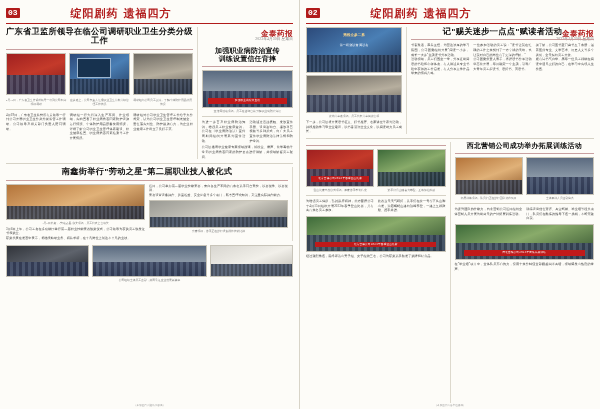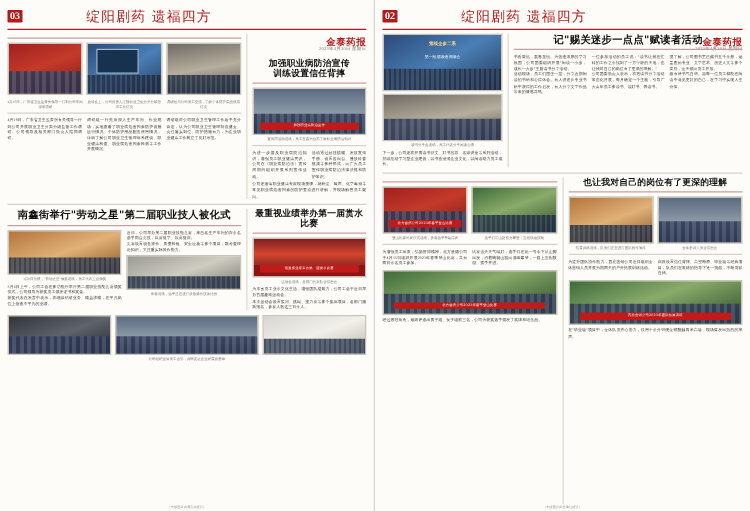--- a/index.html
+++ b/index.html
@@ -28,24 +28,24 @@
   .masthead{
     display:flex;align-items:center;justify-content:space-between;
     border-bottom:1.2px solid #b11b1b;
     padding-bottom:2px;margin-bottom:3px;
     height:16px;
   }
   .mast-left{display:flex;align-items:center;gap:3px;}
   .pageno{
     background:#b11b1b;color:#fff;font-size:8px;font-weight:bold;
     padding:0 2px;line-height:10px;border-radius:1px;
-    font-family:Liberation Serif, serif;
+    font-family:Liberation Mono, monospace;
   }
   .mast-title{
-    font-size:11px;font-weight:normal;color:#b11b1b;letter-spacing:1px;
+    font-size:11px;font-weight:bold;color:#b11b1b;letter-spacing:1px;
     font-family:"DejaVu Serif",serif;
     padding-left:48px;
   }
   .mast-right{
     display:flex;flex-direction:column;align-items:flex-end;line-height:1;
   }
   .mast-paper{
     font-size:7.5px;color:#b11b1b;font-weight:bold;letter-spacing:.5px;margin-top:46px;
   }
   .mast-date{font-size:3.6px;color:#777;margin-top:1px;letter-spacing:.2px;}
@@ -119,20 +119,21 @@
         <span class="mast-title">绽阳剧药  遗福四方</span>
       </div>
       <div class="mast-right">
         <span class="mast-paper">金泰药报</span>
         <span class="mast-date">2023年4月30日 星期日</span>
       </div>
     </div>
 
     <div style="display:flex;gap:4px;">
       <div style="flex:2.05;min-width:0;">
+        <div class="headline h-main">广东省卫监所领导在临公司调研职业卫生分类分级工作</div>
         <div class="rule-red"></div>
         <div class="imgrow" style="margin-bottom:2px;">
           <div class="photo ph-red" style="height:40px;">
             <div class="figs"></div>
           </div>
           <div class="photo ph-blue" style="height:40px;">
             <div class="screen"></div>
             <div class="figs2"></div>
           </div>
           <div class="photo ph-indoor" style="height:40px;">
@@ -193,31 +194,20 @@
             <div class="photo ph-gray" style="height:26px;margin-top:2px;">
               <div class="figs2"></div>
             </div>
             <div class="cap">竞赛现场，选手正在进行设备操作技能比拼</div>
           </div>
         </div>
       </div>
 
       <div class="vsep"></div>
 
-      <div style="flex:1;min-width:0;">
-        <div class="headline h-sub">最重视业绩举办第一届赏水比赛</div>
-        <div class="rule-red"></div>
-        <div class="photo ph-stage" style="height:30px;">
-          <div class="tablecloth"></div>
-          <div class="banner">最重视业绩举办第一届赏水比赛</div>
-        </div>
-        <div class="cap">运动会现场，各部门代表队合影留念</div>
-        <div class="body-text" style="margin-top:2px;">为丰富员工业余文化生活，增强团队凝聚力，公司工会于近日举办首届趣味运动会。</div>
-        <div class="body-text">本次运动会设置拔河、跳绳、接力赛等多个集体项目，各部门踊跃报名，参赛人数达三百余人。</div>
-      </div>
     </div>
 
     <div style="margin-top:4px;">
       <div class="imgrow">
         <div class="photo ph-dark" style="height:30px;flex:1;">
           <div class="figs"></div>
         </div>
         <div class="photo ph-crowd" style="height:30px;flex:1.4;">
           <div class="figs"></div>
         </div>
@@ -307,21 +297,21 @@
         <div class="photo ph-green ph-g" style="height:34px;margin-top:3px;">
           <div class="figs"></div>
           <div class="banner">北方晋德公司2023年春季登山比赛</div>
         </div>
         <div class="body-text" style="margin-top:2px;">经过激烈角逐，最终评选出男子组、女子组前三名，公司为获奖选手颁发了奖牌和纪念品。</div>
       </div>
 
       <div class="vsep"></div>
 
       <div style="flex:1;min-width:0;">
-        <div class="headline h-sub">也让我对自己的岗位有了更深的理解</div>
+        <div class="headline h-sub">西北营销公司成功举办拓展训练活动</div>
         <div class="rule-red"></div>
         <div class="imgrow">
           <div class="photo ph-warm" style="height:36px;">
             <div class="figs2"></div>
           </div>
           <div class="photo ph-crowd" style="height:36px;">
             <div class="figs"></div>
           </div>
         </div>
         <div style="display:flex;gap:3px;">

